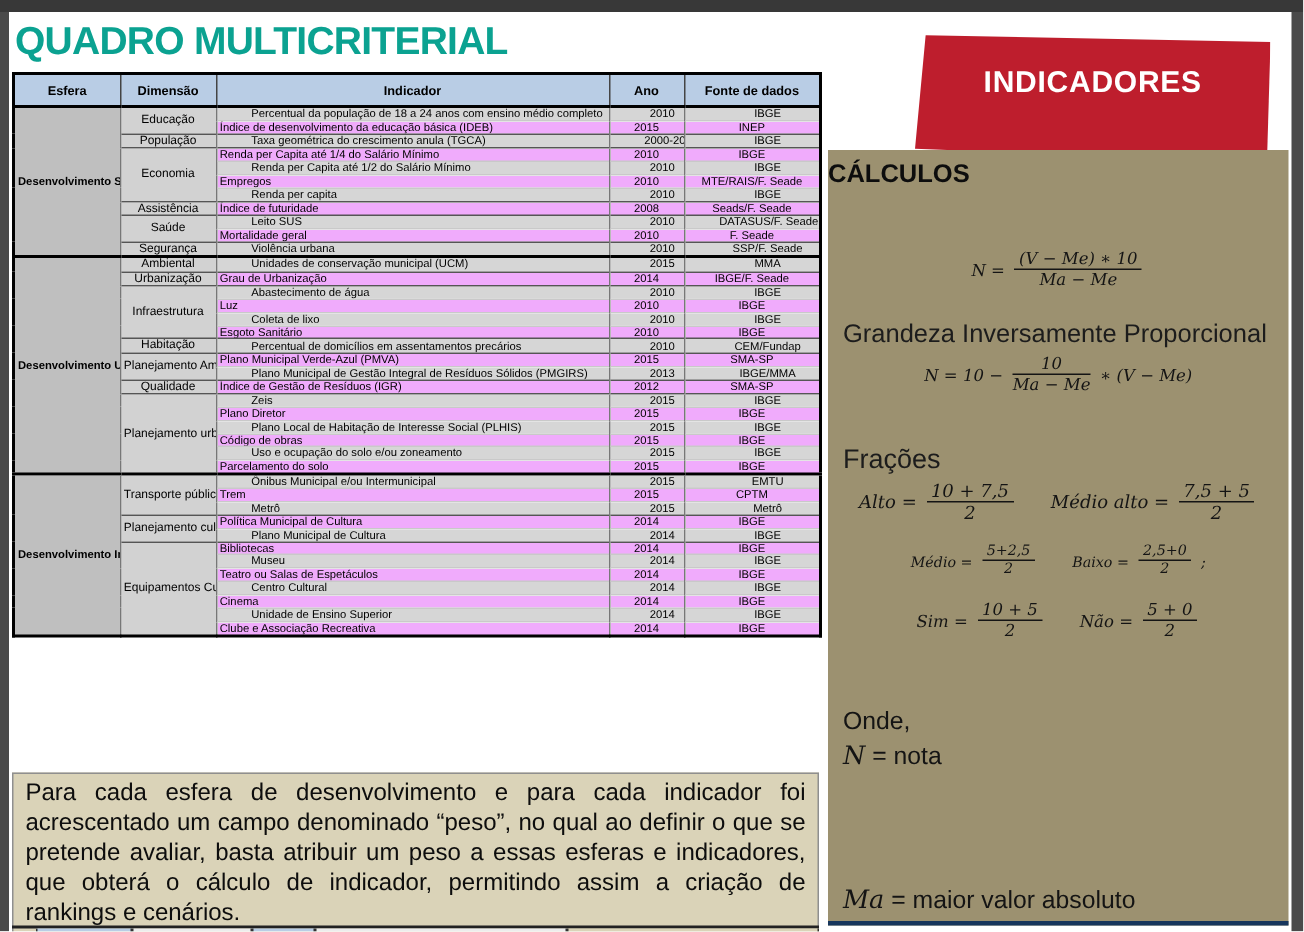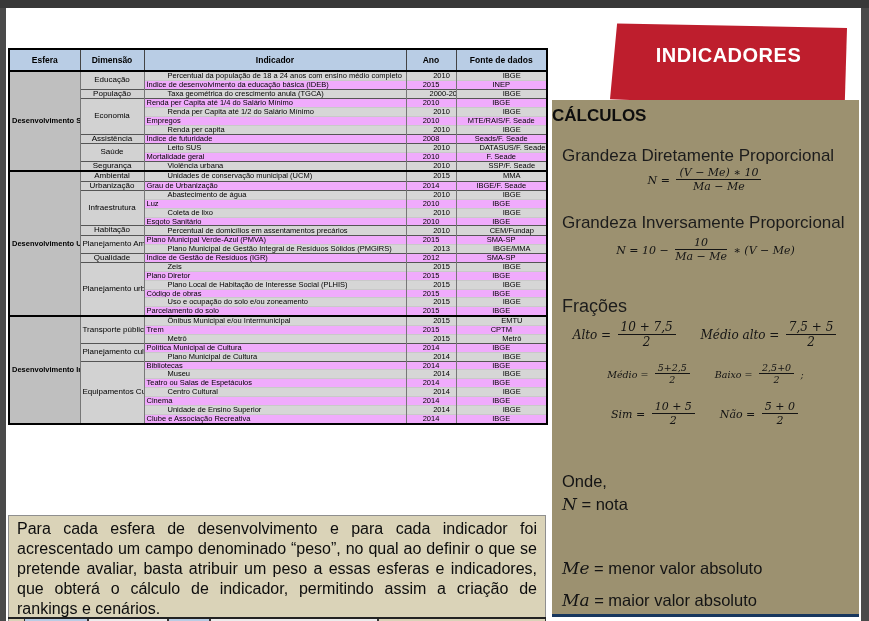--- a/index.html
+++ b/index.html
@@ -66,20 +66,21 @@
   .d0{top:394px;} .d1{top:426px;} .d2{top:458px;} .d3{top:490px;}
 </style>
 </head>
 <body>
 
 <div class="screen">
   <div class="frame-top"></div>
   <div class="frame-left"></div>
   <div class="frame-right"></div>
 
+  <div class="page-title">QUADRO MULTICRITERIAL</div>
 
   <div class="tbl-wrap">
     <table class="ind">
       <colgroup>
         <col style="width:71px">
           <col style="width:64px">
           <col style="width:262px">
         <col style="width:50px">
           <col style="width:91px">
       </colgroup>
@@ -323,21 +324,20 @@
     <div class="seg" style="left:370px;width:166px;background:#DAD3B8;"></div>
   </div>
 
   <div class="banner">
     <div class="banner-label">INDICADORES</div>
   </div>
 
   <div class="calc-panel">
     <div class="calc-title">CÁLCULOS</div>
 
-    <div class="g-label g1">Grandeza Diretamente Proporcional</div>
     <div class="formula f1">
       <span class="math">N =</span>
       <span class="frac math">
         <span class="num">(V − Me) ∗ 10</span>
         <span class="den">Ma − Me</span>
       </span>
     </div>
 
     <div class="g-label g2">Grandeza Inversamente Proporcional</div>
     <div class="formula f2">
@@ -392,22 +392,18 @@
         <span class="num">5 + 0</span>
         <span class="den">2</span>
       </span>
     </div>
 
     <div class="onde">Onde,</div>
     <div class="def-line d0">
       <span class="sym">N</span>
       <span>= nota</span>
     </div>
-    <div class="def-line d2">
-      <span class="sym">Me</span>
-      <span>= menor valor absoluto</span>
-    </div>
     <div class="def-line d3">
       <span class="sym">Ma</span>
       <span>= maior valor absoluto</span>
     </div>
   </div>
 </div>
 
 </body></html>

